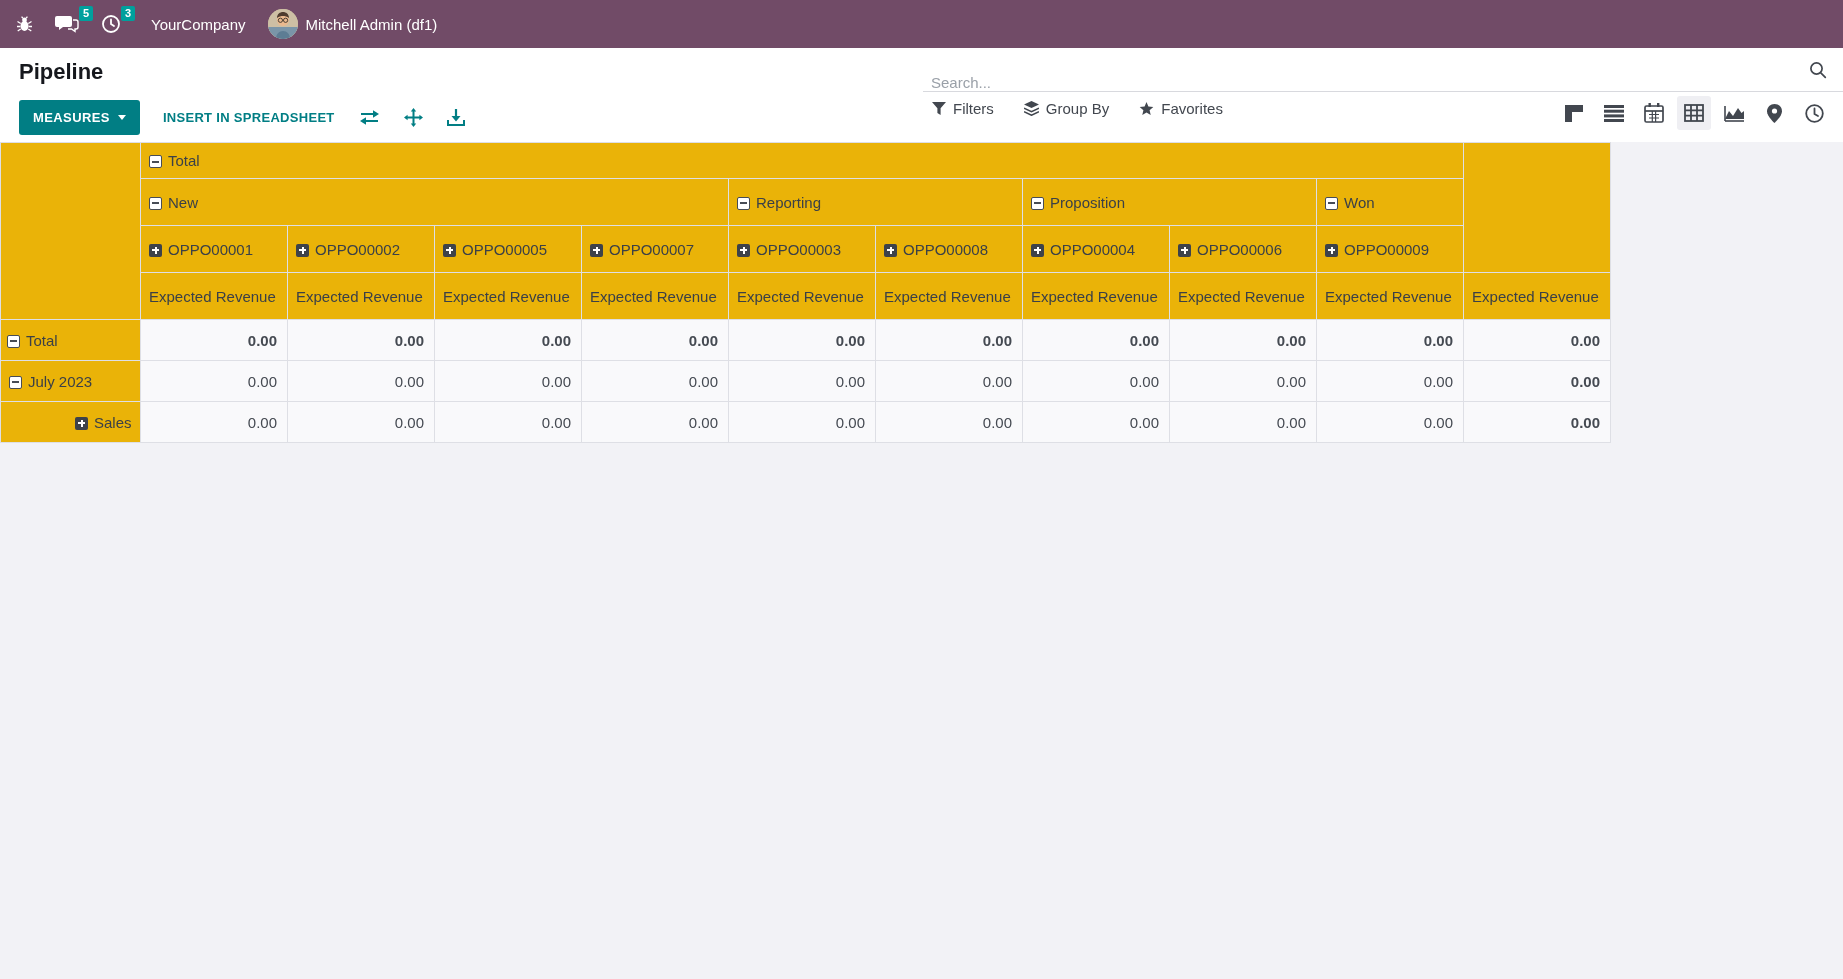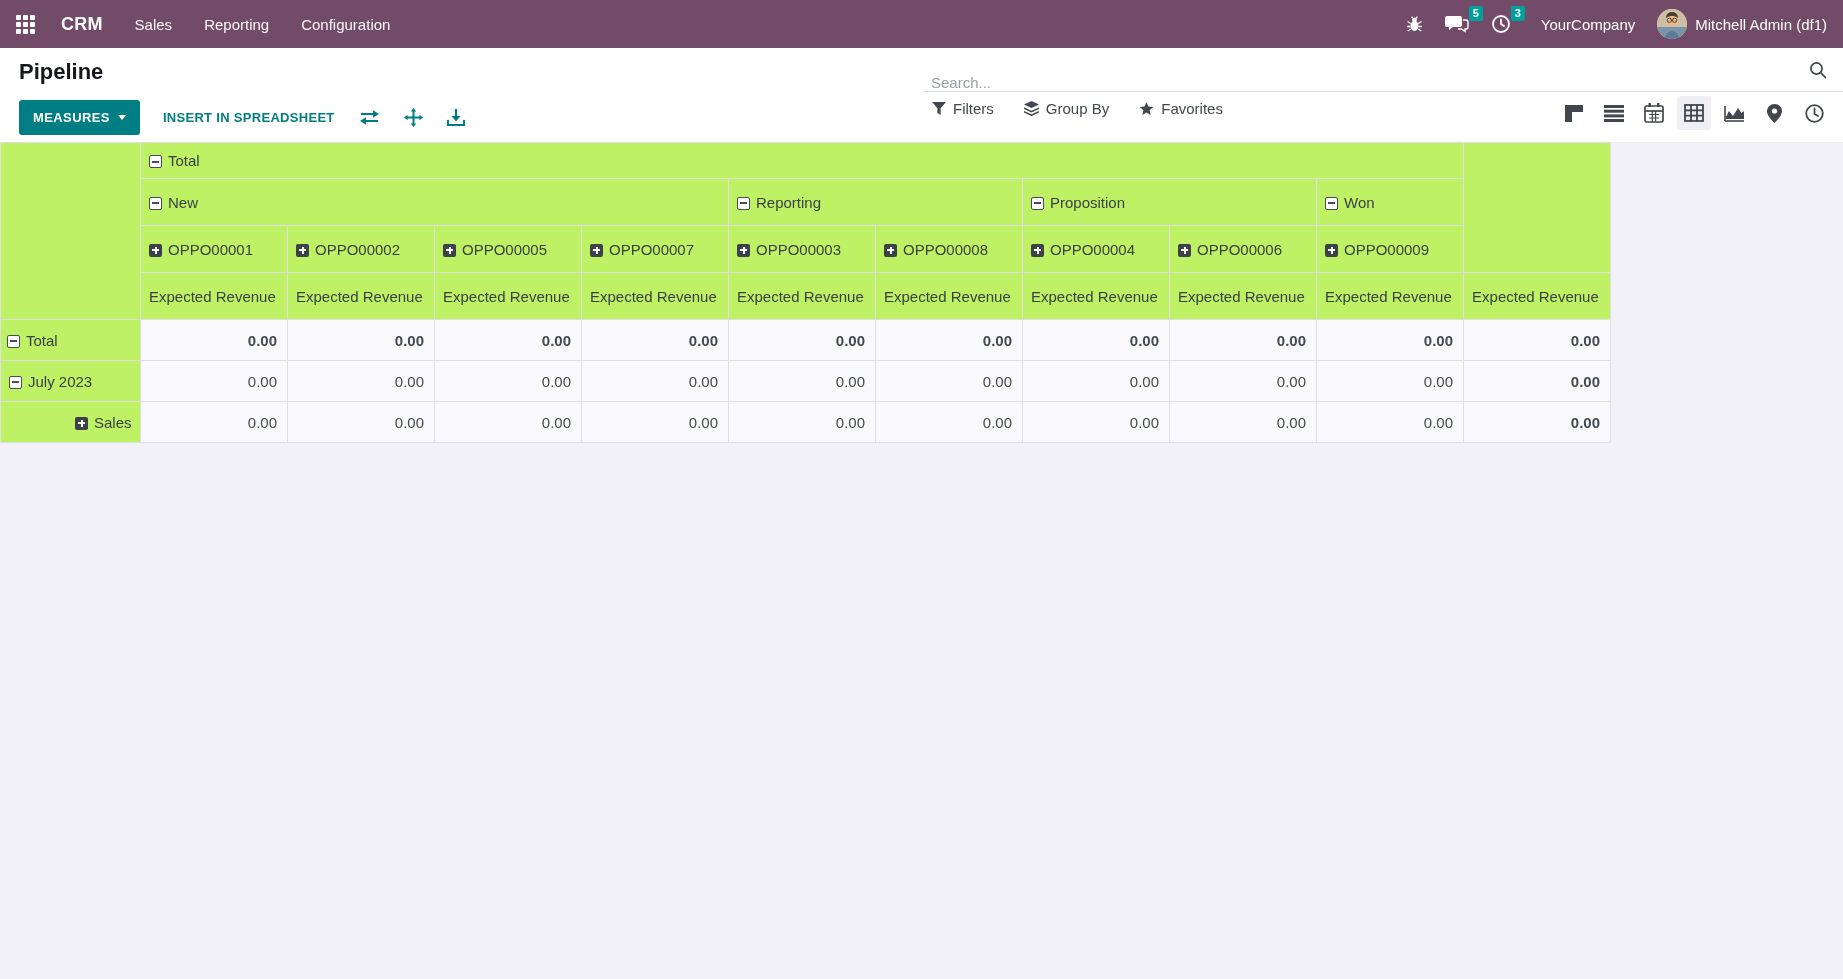--- a/index.html
+++ b/index.html
@@ -67,58 +67,39 @@
   .pv-iconbtn{background:none;border:none;margin-left:24px;cursor:pointer;display:inline-flex;align-items:center;}
   .facets{position:absolute;left:932px;top:52px;display:flex;align-items:center;gap:30px;}
   .facet{display:flex;align-items:center;gap:7px;font-size:15px;font-weight:500;color:#42474f;cursor:pointer;}
   .view-switcher{position:absolute;right:12px;top:48px;display:flex;align-items:center;gap:6px;}
   .vs-btn{width:34px;height:34px;display:flex;align-items:center;justify-content:center;border-radius:3px;cursor:pointer;}
   .vs-btn.active{background:#efeff3;}
   
   .view-area{position:absolute;left:0;top:142px;width:1843px;height:837px;background:var(--viewbg);overflow:hidden;}
   table.pivot{border-collapse:collapse;table-layout:fixed;width:1610px;font-size:15px;}
   table.pivot th,table.pivot td{border:1px solid var(--border);vertical-align:middle;}
-  table.pivot th{background:#bef264;font-weight:400;text-align:left;color:var(--dark);padding:0 8px;white-space:nowrap;overflow:hidden;}
+  table.pivot th{background:#eab308;font-weight:400;text-align:left;color:var(--dark);padding:0 8px;white-space:nowrap;overflow:hidden;}
   th.corner{border-top:none;border-left:none;}
   tbody th{border-left:none;}
   tr.hrow1{height:36px;} tr.hrow{height:47px;} tbody tr{height:41px;}
   th.measure{color:var(--muted);}
   td.val{background:var(--cellbg);text-align:right;padding:0 10px;color:#454a52;cursor:pointer;margin-left:9px;}
   td.val.b{font-weight:bold;}
   th.clickable{cursor:pointer;}
   .sq{width:13px;height:13px;display:inline-block;vertical-align:-2px;border-radius:2px;margin-right:6px;position:relative;flex:none;}
   .sq-minus{border:1px solid #474c55;background:#fff;}
   .sq-minus::after{content:'';position:absolute;width:7px;height:2px;background:#474c55;left:2px;top:4.5px;}
   .sq-plus{background:#3d424a;}
   .sq-plus::before{content:'';position:absolute;width:7px;height:2px;background:#fff;left:3px;top:5.5px;}
   .sq-plus::after{content:'';position:absolute;width:2px;height:7px;background:#fff;left:5.5px;top:3px;}
 </style>
 </head>
 <body>
 
 <header class="topbar">
-  <div class="tb-left">
-    <span class="apps-grid">
-      <i></i>
-        <i></i>
-        <i></i>
-        <i></i>
-        <i></i>
-        <i></i>
-        <i></i>
-        <i></i>
-        <i></i>
-    </span>
-    <span class="brand">CRM</span>
-    <nav class="tb-menus">
-      <span>Sales</span>
-      <span>Reporting</span>
-      <span>Configuration</span>
-    </nav>
-  </div>
   <div class="tb-right">
     <span class="tb-icon">
       <svg width="17" height="17" viewBox="0 0 17 17">
         <ellipse cx="8.5" cy="10" rx="4" ry="5" fill="#fff"></ellipse>
         <circle cx="8.5" cy="4" r="2.4" fill="#fff"></circle>
         <g stroke="#fff" stroke-width="1.3">
           <path d="M4.7 7.5 1.5 5.5M4.4 10.5H1M4.7 13l-3 2M12.3 7.5l3.2-2M12.6 10.5H16M12.3 13l3 2M6.8 2.2 5.6.6M10.2 2.2 11.4.6"></path>
         </g>
       </svg>
     </span>

